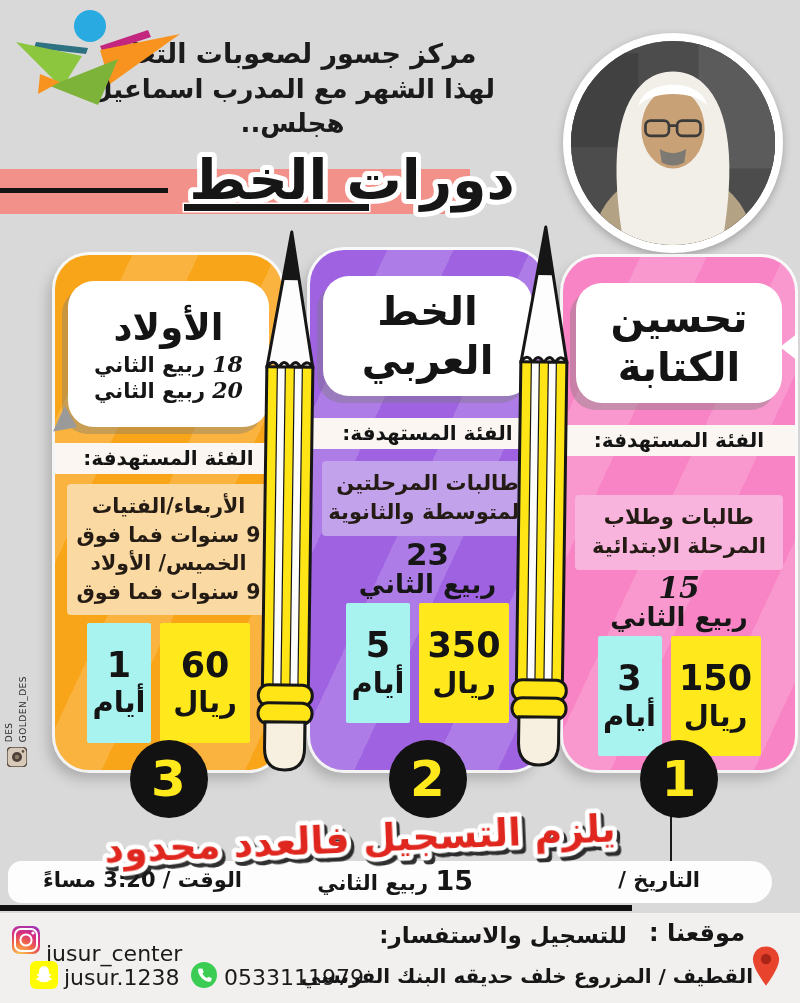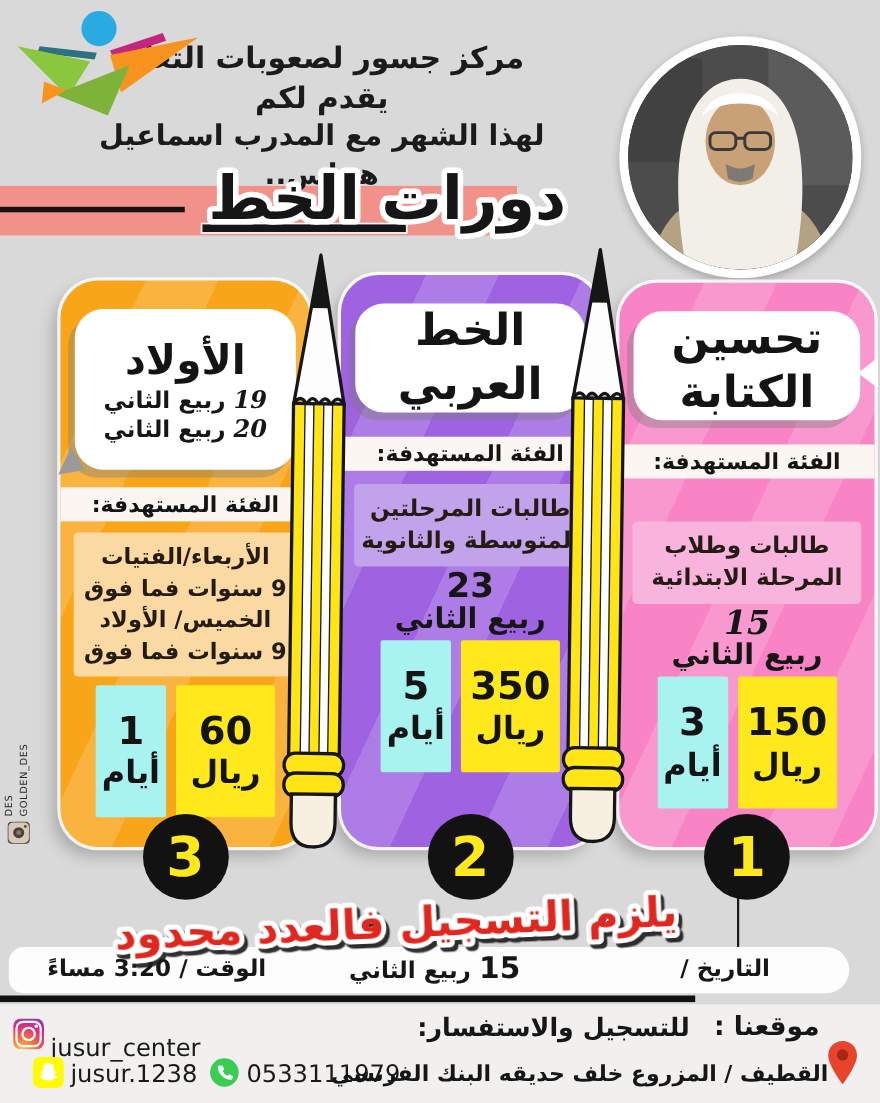--- a/index.html
+++ b/index.html
@@ -27,21 +27,21 @@
 
   
   .card{position:absolute;border-radius:34px;z-index:2;
     box-shadow:0 0 0 3px rgba(255,255,255,.85), -6px 8px 14px rgba(0,0,0,.22);}
   .card::before{content:"";position:absolute;inset:0;border-radius:34px;pointer-events:none;
     background:repeating-linear-gradient(115deg, rgba(255,255,255,0) 0 70px, rgba(255,255,255,.16) 70px 130px);}
   .card.pink{left:563px;top:257px;width:232px;height:513px;background:var(--card-pink,#f884c5);}
   .card.purple{left:310px;top:250px;width:235px;height:520px;background:var(--card-purple,#9f63e2);}
   .card.orange{left:55px;top:255px;width:227px;height:515px;background:var(--card-orange,#f8a519);}
 
-  .bubble{position:relative;margin:26px 13px 0;height:99px;background:#fff;border-radius:26px;
+  .bubble{position:relative;margin:26px 13px 0;height:120px;background:#fff;border-radius:26px;
     display:flex;flex-direction:column;align-items:center;justify-content:center;text-align:center;
     box-shadow:-6px 7px 0 rgba(120,120,120,.38);z-index:1;}
   .card.orange .bubble{height:146px;}
   .bubble .ptr{position:absolute;top:42%;width:0;height:0;border-top:14px solid transparent;
     border-bottom:14px solid transparent;}
   .card.pink .ptr,.card.purple .ptr{right:-16px;border-right:18px solid #fff;}
   .card.orange .ptr{left:-10px;bottom:-10px;top:auto;border-left:20px solid #9a9a9a;transform:rotate(25deg);}
   .bubble-title{font-size:40px;font-weight:bold;line-height:1.22;color:#141414;}
   .card.orange .bubble-title{font-size:37px;}
   .bubble-dates{margin-top:2px;line-height:1.15;font-weight:bold;font-size:21px;}
@@ -136,21 +136,20 @@
       <path d="M66 64 C72 36 128 36 134 64 C122 48 78 48 66 64 Z" fill="#ffffff"></path>
       <rect x="73" y="78" width="23" height="15" rx="5" fill="none" stroke="#3a3a3a" stroke-width="2.6"></rect>
       <rect x="104" y="78" width="23" height="15" rx="5" fill="none" stroke="#3a3a3a" stroke-width="2.6"></rect>
       <line x1="96" y1="83" x2="104" y2="83" stroke="#3a3a3a" stroke-width="2.6"></line>
       <path d="M87 106 Q100 114 113 106 L111 119 Q100 125 89 119 Z" fill="#7d7a74"></path>
     </svg>
   </div>
 
   <div class="header-text">
     <div>مركز جسور لصعوبات التعلم</div>
-    <div>يقدم لكم</div>
     <div class="l3">لهذا الشهر مع المدرب اسماعيل هجلس..</div>
   </div>
 
   <div class="banner-strip"></div>
   <div class="banner-dash"></div>
   <svg class="banner-title" width="360" height="74" viewBox="0 0 360 74">
     <rect x="12" y="58" width="185" height="7" fill="#161616" stroke="#fff" stroke-width="3" paint-order="stroke"></rect>
     <text x="180" y="53" text-anchor="middle" font-size="55" font-weight="bold" fill="#161616" stroke="#ffffff" stroke-width="10" paint-order="stroke" stroke-linejoin="round" font-family="DejaVu Sans, sans-serif">دورات الخط</text>
   </svg>
 
@@ -227,21 +226,21 @@
       <span>2</span>
     </div>
   </div>
 
   <div class="card orange">
     <div class="bubble">
       <span class="ptr"></span>
       <div class="bubble-title">الأولاد</div>
       <div class="bubble-dates">
         <div>
-          <span class="bd-day">19</span>
+          <span class="bd-day">18</span>
           <span>ربيع الثاني</span>
         </div>
         <div>
           <span class="bd-day">20</span>
           <span>ربيع الثاني</span>
         </div>
       </div>
     </div>
     <div class="target-label">الفئة المستهدفة:</div>
     <div class="target-box">

